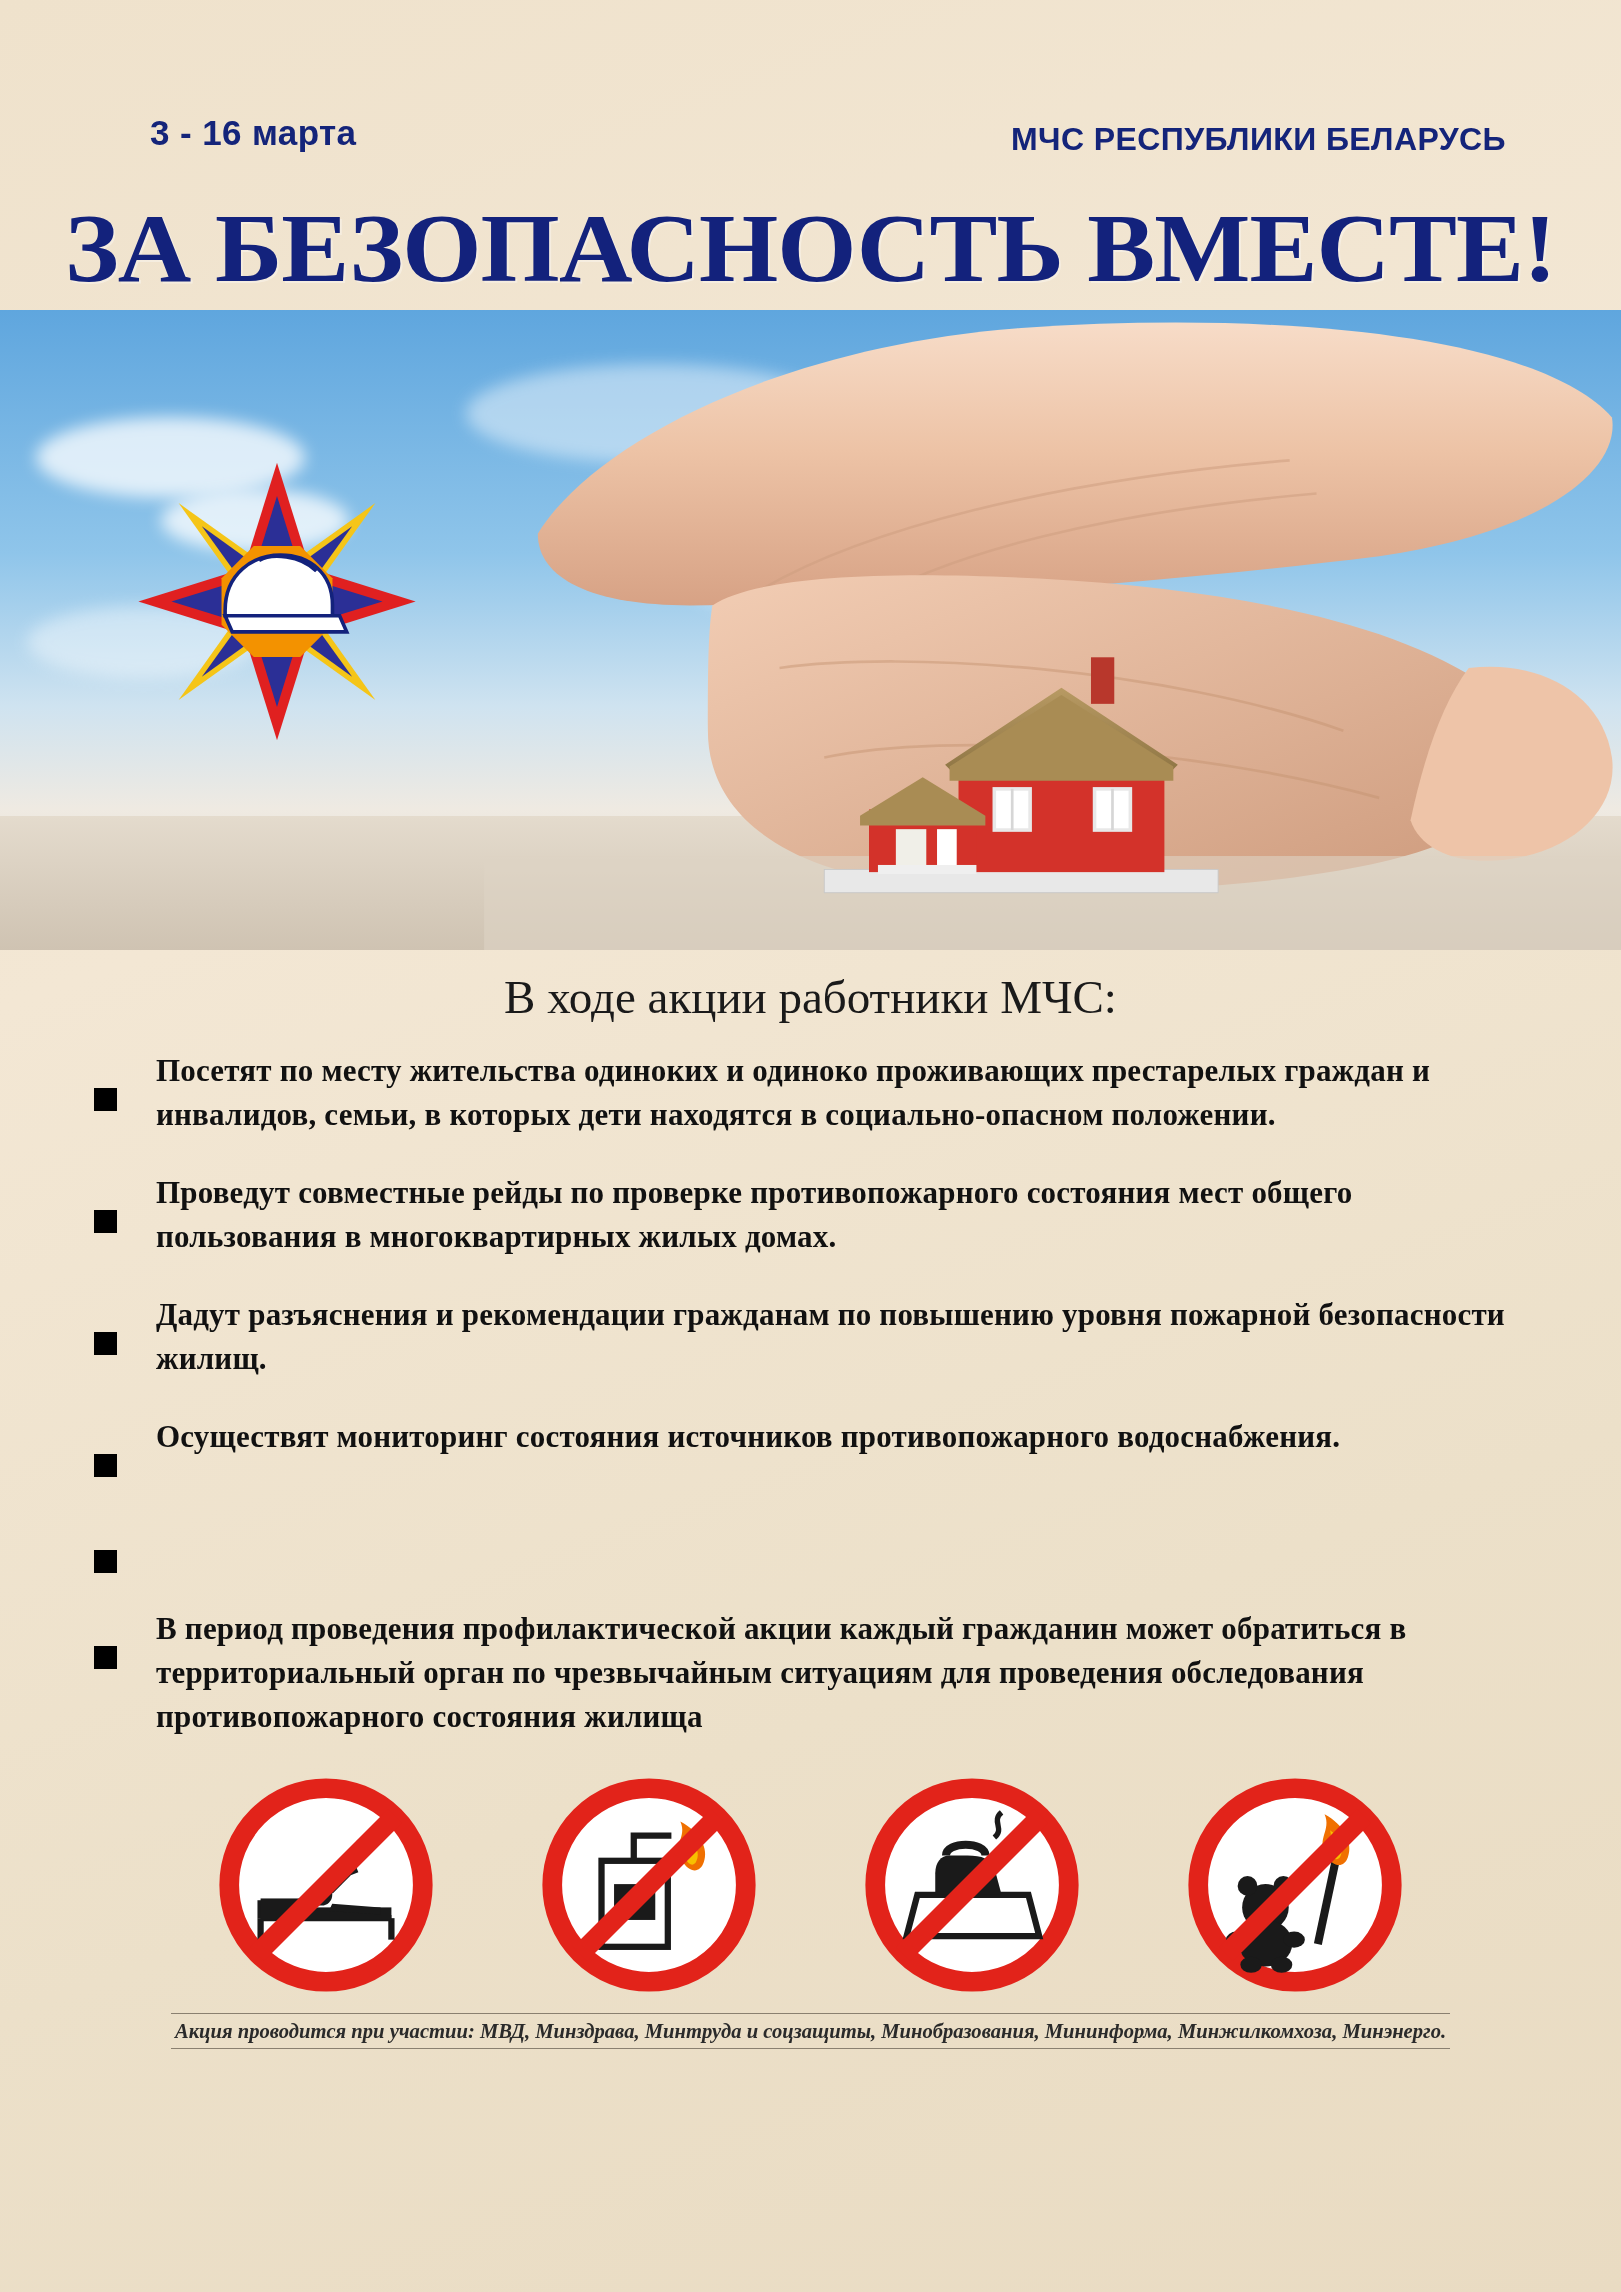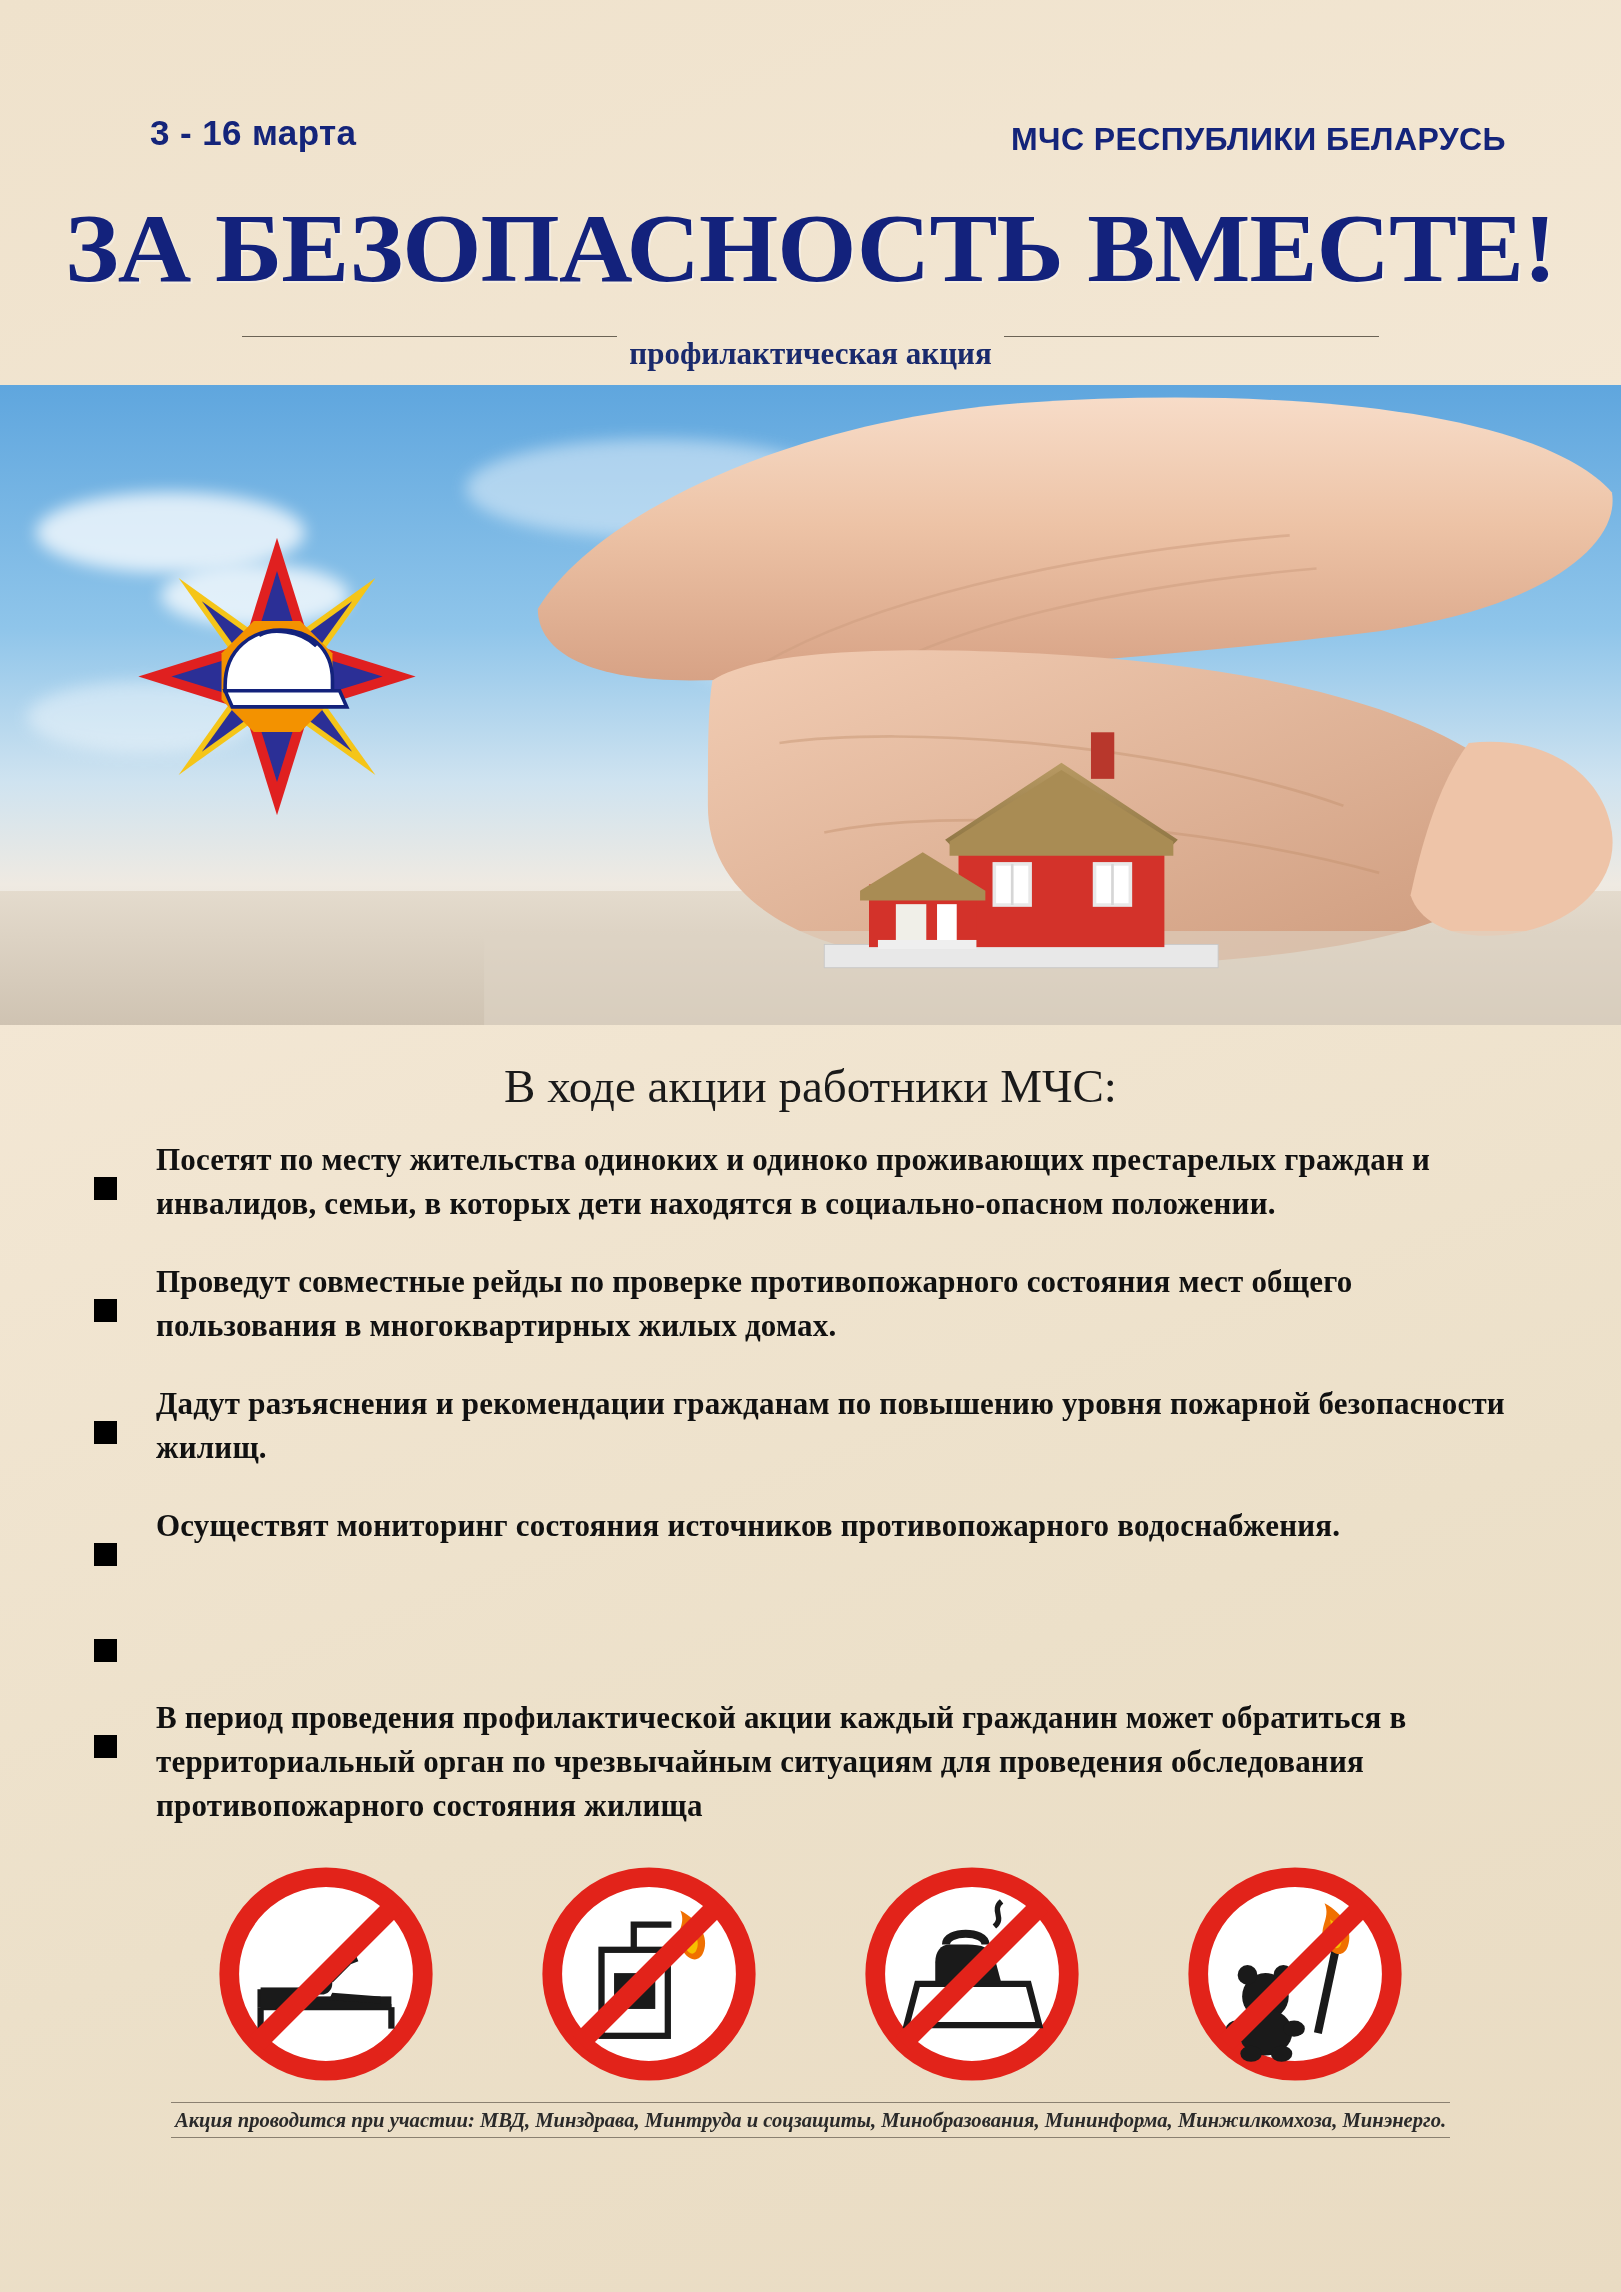--- a/index.html
+++ b/index.html
@@ -11,21 +11,21 @@
     position: relative;
     width: 1621px;
     height: 2293px;
     background: linear-gradient(160deg, #efe2cc 0%, #f3e7d4 35%, #ece0c9 70%, #e9dbc2 100%);
     font-family: "Liberation Serif", serif;
     overflow: hidden;
   }
   
   .header {
     position: relative;
-    height: 385px;
+    height: 310px;
   }
   .date-label {
     position: absolute;
     left: 150px;
     top: 113px;
     font-family: "Liberation Sans", sans-serif;
     font-weight: bold;
     font-size: 35px;
     color: #14247a;
     letter-spacing: 0.4px;
@@ -120,21 +120,21 @@
   
   .body-wrap {
     position: relative;
     padding: 0 0 9px 0;
   }
   .section-heading {
     text-align: center;
     font-family: "Liberation Serif", serif;
     font-size: 47px;
     color: #1a1a1a;
-    margin-top: 34px;
+    margin-top: 20px;
     margin-bottom: 25px;
   }
   .bullets {
     margin: 0 107px 0 94px;
     padding: 0;
     list-style: none;
   }
   .bullet-item {
     display: flex;
     align-items: flex-start;

